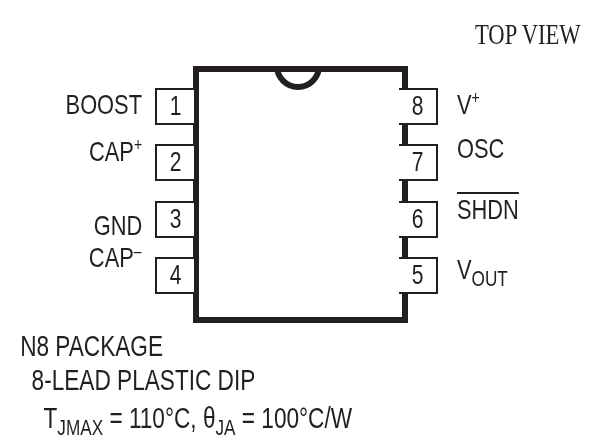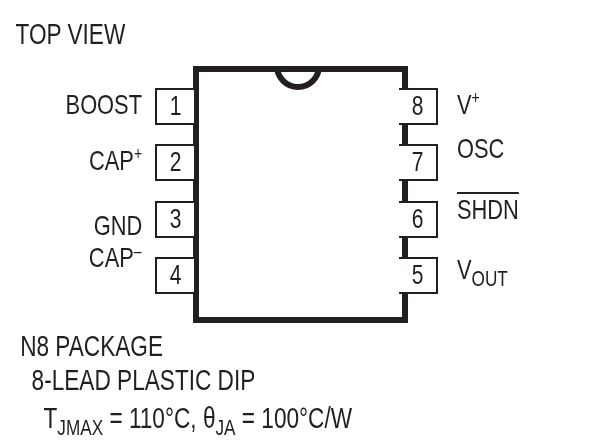--- a/index.html
+++ b/index.html
@@ -1,19 +1,19 @@
 <!DOCTYPE html>
 <html><head>
   <meta charset="utf-8">
   <style>
     html, body { margin: 0; padding: 0; background: #ffffff; }
     body { width: 610px; height: 447px; position: relative; overflow: hidden;
            font-family: "Liberation Sans", "DejaVu Sans", sans-serif; color: #231f20; }
     .cond { display: inline-block; transform: scaleX(0.78); transform-origin: left center; white-space: nowrap; }
-    .title { position: absolute; left: 0; width: 596px; top: 18px; text-align: left; font-size: 29px; }
+    .title { position: absolute; left: 0; width: 596px; top: 18px; text-align: right; font-size: 29px; font-family: Liberation Serif, serif; }
     .title .cond, .caption .cond { transform-origin: center center; }
     .package { position: absolute; left: 193px; top: 66px; width: 203px; height: 245px;
                border: 6px solid #231f20; background: #fff; }
     .notch { position: absolute; left: 274px; top: 66px; width: 48px; height: 24px; overflow: hidden; }
     .notch::after { content: ""; position: absolute; left: 0; top: -24px; width: 36px; height: 36px;
                     border: 6px solid #231f20; border-radius: 50%; }
     .pin { position: absolute; width: 37px; height: 33px; border: 2px solid #231f20; background: #fff;
            font-size: 27px; line-height: 33px; text-align: center; }
     .pin .cond { transform-origin: center center; }
     .pin.left { left: 155px; border-right: none; }
@@ -34,21 +34,21 @@
 
   <div class="title"><span class="cond">TOP VIEW</span></div>
 
   <div class="package"></div>
   <div class="notch"></div>
 
   <div class="pin left" style="top:88px"><span class="cond">1</span></div>
   <div class="label left" style="top:87px"><span class="cond"><span>BOOST</span></span></div>
 
   <div class="pin left" style="top:144px"><span class="cond">2</span></div>
-  <div class="label left" style="top:143px"><span class="cond"><span>CAP</span><sup>+</sup></span></div>
+  <div class="label left" style="top:134px"><span class="cond"><span>CAP</span><sup>+</sup></span></div>
 
   <div class="pin left" style="top:201px"><span class="cond">3</span></div>
   <div class="label left" style="top:208px"><span class="cond"><span>GND</span></span></div>
 
   <div class="pin left" style="top:257px"><span class="cond">4</span></div>
   <div class="label left" style="top:240px"><span class="cond"><span>CAP</span><sup>–</sup></span></div>
 
   <div class="pin right" style="top:88px"><span class="cond">8</span></div>
   <div class="label right" style="top:87px"><span class="cond"><span>V</span><sup>+</sup></span></div>
 

